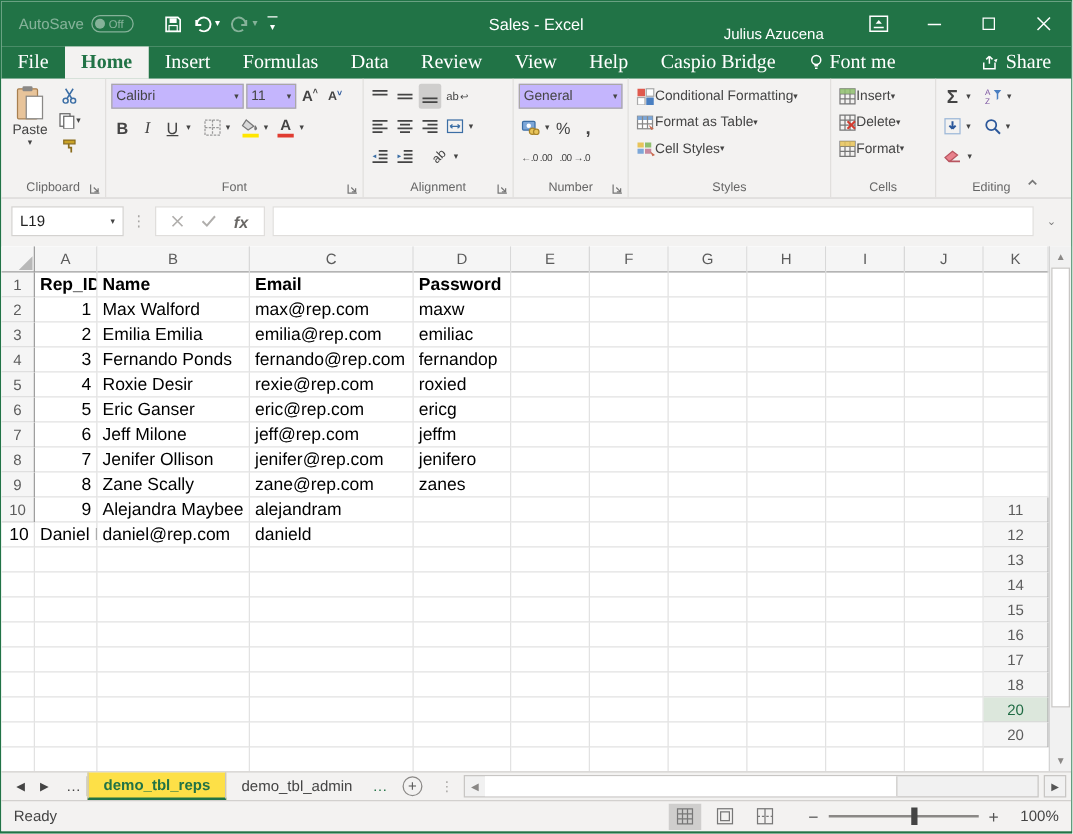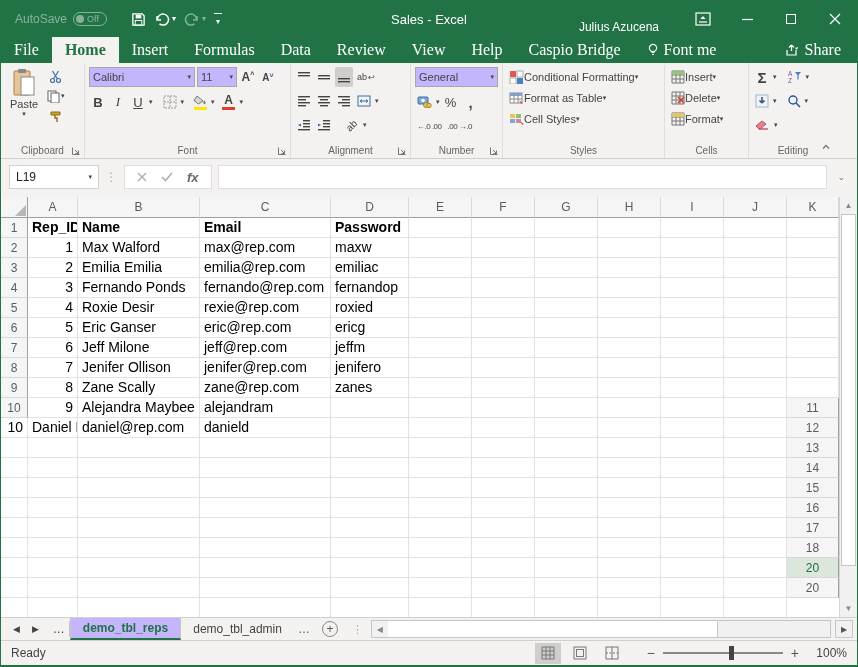--- a/index.html
+++ b/index.html
@@ -89,21 +89,21 @@
   .vthumb { background:#fff; border:1px solid #c8c6c4; margin:0 1px; height:352px; flex:none; }
   .vtrack { flex:1; }
 
   
   .sheetbar { height:23px; background:#f3f2f1; border-top:1px solid #d2d0ce; display:flex; align-items:stretch; font-size:12px; color:#444; flex:none; }
   .snav { display:flex; align-items:center; gap:12px; padding:0 10px 0 12px; color:#444; font-size:9px; }
   .sdots { font-size:12px; padding:0 4px; align-self:center; }
   .sdots.green { color:#217346; }
   .stabsep { width:1px; background:#c8c6c4; margin:3px 0; }
   .stab { display:flex; align-items:center; padding:0 12px; border-right:1px solid #d2d0ce; cursor:default; }
-  .stab.active { background:#c4b5fd; color:#217346; font-weight:bold; border-bottom:2px solid #217346; border-right:1px solid #c8c6c4; border-left:1px solid #c8c6c4; }
+  .stab.active { background:#fde047; color:#217346; font-weight:bold; border-bottom:2px solid #217346; border-right:1px solid #c8c6c4; border-left:1px solid #c8c6c4; }
   .addsheet { width:16px; height:16px; border:1px solid #8a8886; border-radius:50%; display:flex; align-items:center; justify-content:center;
               font-size:12px; color:#555; align-self:center; margin:0 8px; }
   .sheetdots-v { align-self:center; color:#a8a6a4; font-size:11px; margin:0 6px; }
   .hscroll { flex:1; display:flex; align-items:stretch; margin:2px 4px 2px 2px; border:1px solid #c8c6c4; background:#f1f1f1; }
   .hbtn { width:16px; display:flex; align-items:center; justify-content:center; font-size:8px; color:#8a8886; }
   .hthumb { flex-basis:72%; background:#fff; border-right:1px solid #c8c6c4; }
   .htrack { flex:1; }
   .hbtn-end { width:18px; border:1px solid #c8c6c4; background:#f1f1f1; display:flex; align-items:center; justify-content:center;
               font-size:8px; color:#555; margin:2px 4px 2px 0; }
 

